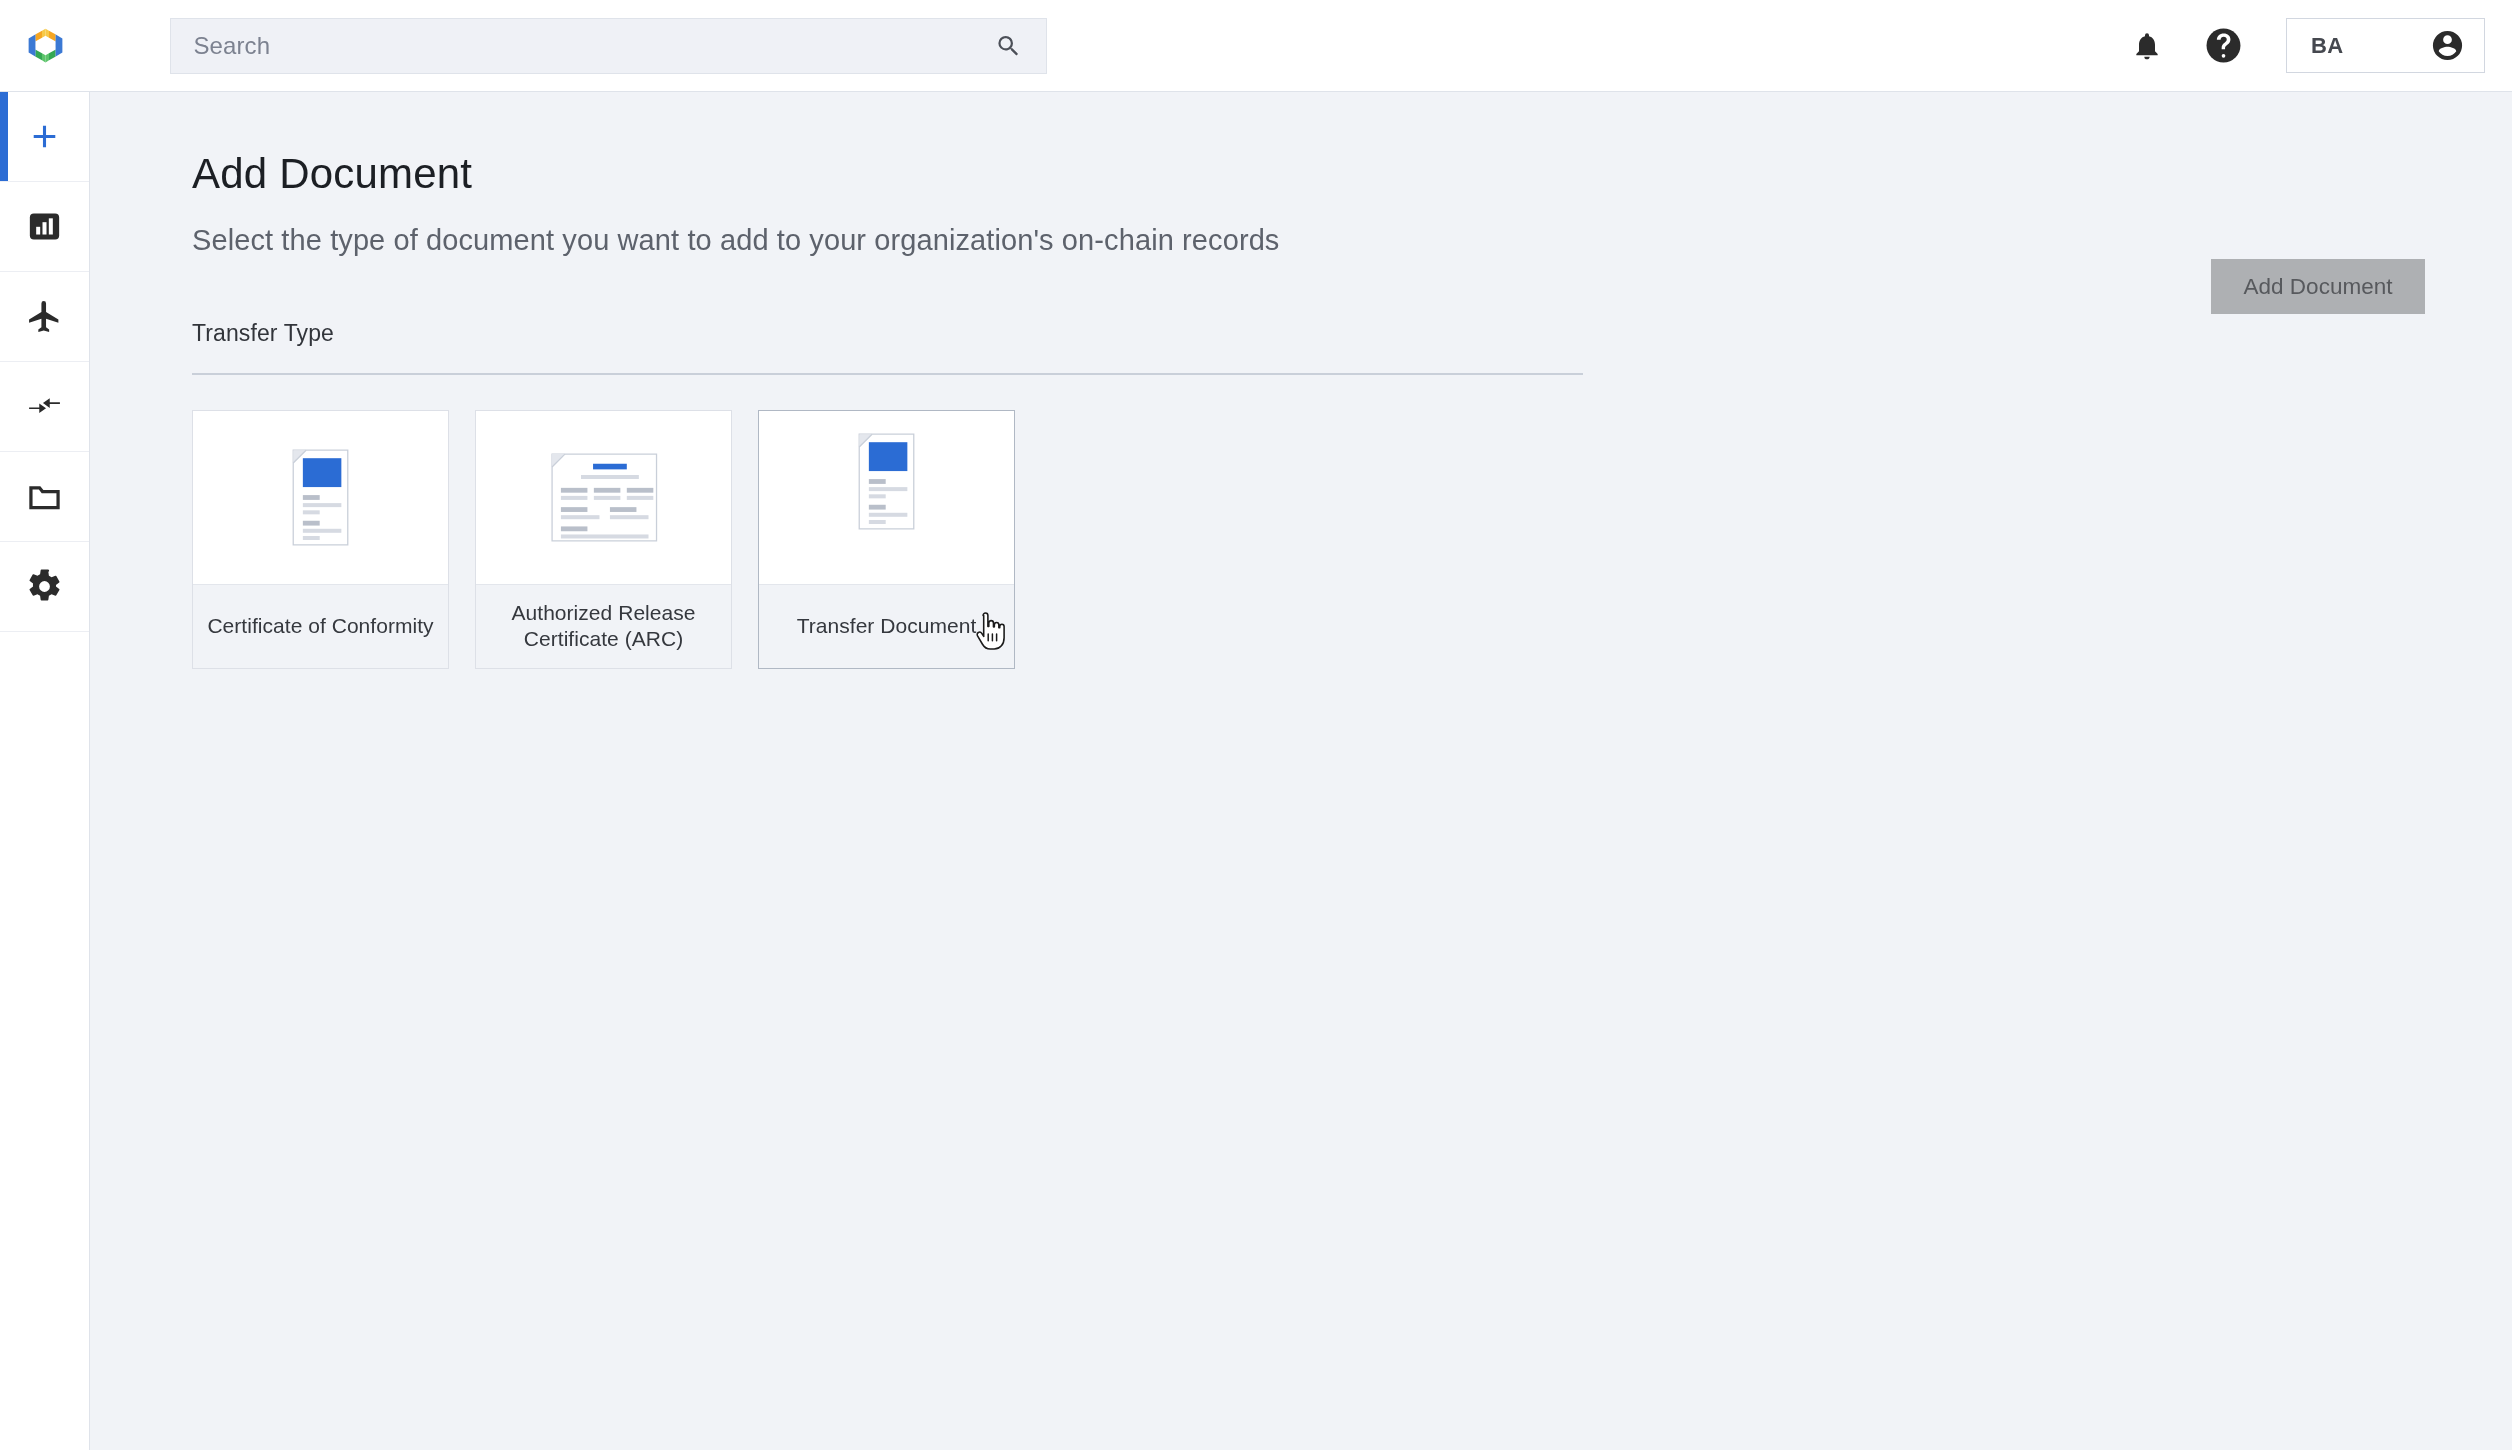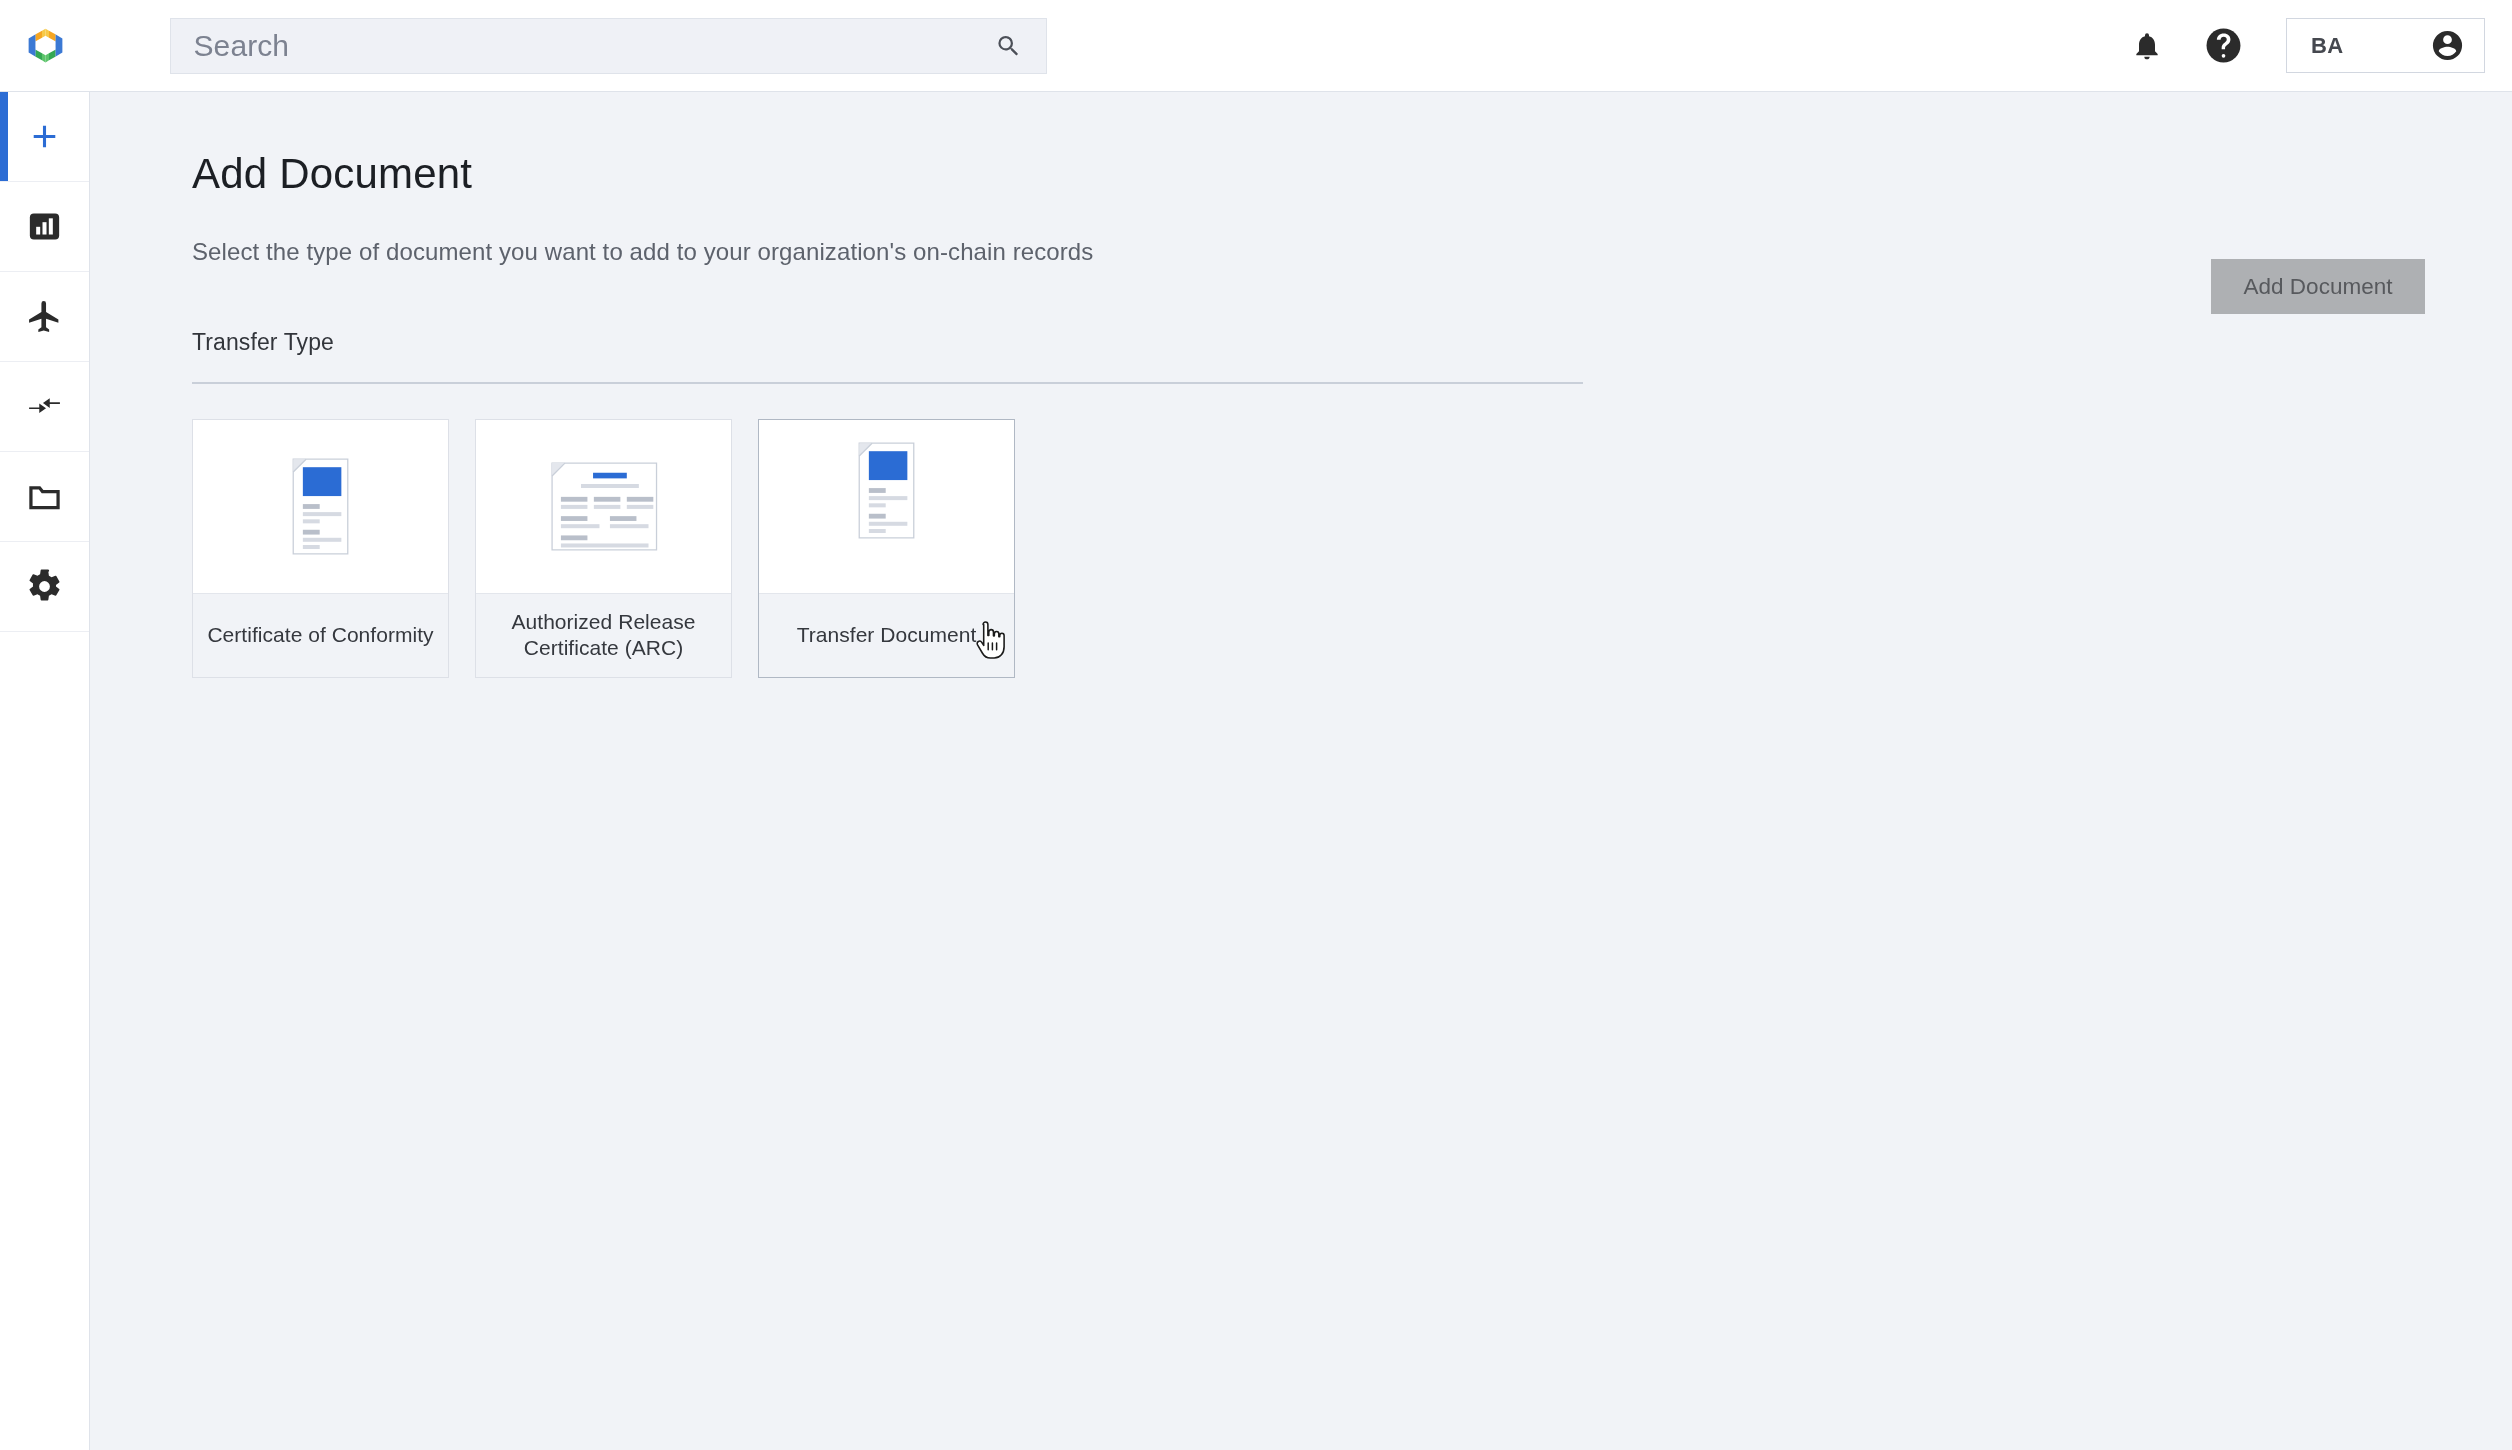--- a/index.html
+++ b/index.html
@@ -47,21 +47,21 @@
     width: 877px;
     height: 56px;
     background: #eff1f6;
     border: 0.8px solid #dfe3ea;
     display: flex;
     align-items: center;
     padding: 0 22.5px;
     position: relative;
   }
   .search-text {
-    font-size: 30px;
+    font-size: 24px;
     color: #7c8290;
     letter-spacing: 0.1px;
   }
   .search-icon {
     position: absolute;
     right: 24px;
     top: 50%;
     transform: translateY(-50%);
     width: 27px; height: 27px;
     color: #4c5058;
@@ -147,24 +147,24 @@
     position: relative;
   }
   .page-title {
     font-size: 42px;
     color: #1c1f24;
     font-weight: normal;
     margin-left: 87px;
     letter-spacing: 0.2px;
   }
   .page-sub {
-    font-size: 24px;
+    font-size: 29px;
     color: #5d626c;
     margin-left: 87px;
-    margin-top: 40px;
+    margin-top: 26px;
     letter-spacing: 0.1px;
   }
   .add-doc-btn {
     position: absolute;
     right: 87px;
     top: 167px;
     width: 214px;
     height: 55px;
     background: #aeb0b3;
     color: #57595d;

